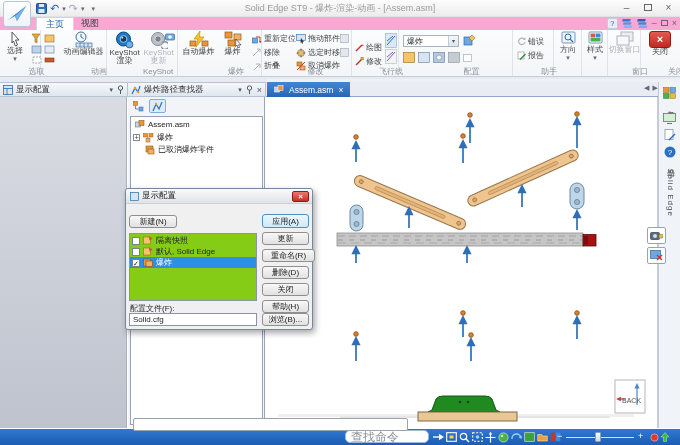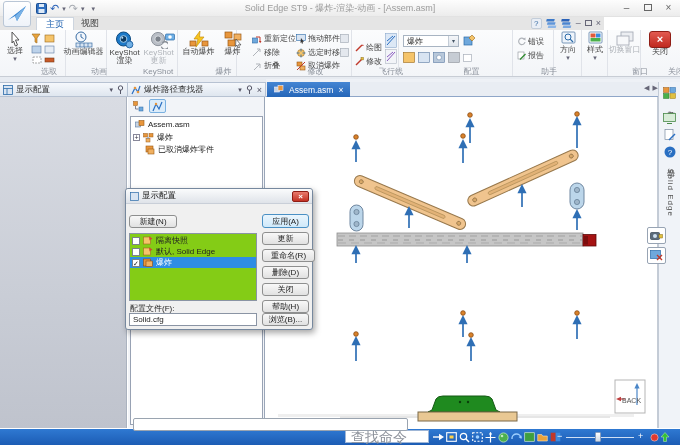--- a/index.html
+++ b/index.html
@@ -12,21 +12,21 @@
   .app-button{position:absolute;left:3px;top:1px;width:28px;height:26px;background:linear-gradient(#ffffff,#eef3f9);border:1px solid #b9c6d6;border-radius:3px;z-index:30;display:flex;align-items:center;justify-content:center;}
   .qat{position:absolute;left:36px;top:1px;height:15px;display:flex;align-items:center;gap:3px;}
   .qat .g{font-size:11px;line-height:13px;}
   .caret{font-size:7px;color:#667;line-height:8px;}
   .tb-title{position:absolute;left:0;top:2px;width:100%;text-align:center;color:#9a9a9a;font-size:9px;pointer-events:none;}
   .win-controls{position:absolute;right:4px;top:1px;display:flex;gap:6px;align-items:center;color:#666;}
   .wc{width:15px;height:13px;text-align:center;font-size:10px;line-height:13px;}
   .boxglyph{display:inline-block;width:8px;height:7px;border:1px solid #666;}
 
   
-  .tabrow{position:absolute;left:0;top:17px;width:604px;height:13px;background:#e5e5e5;}
+  .tabrow{position:absolute;left:0;top:17px;width:680px;height:13px;background:#f9a8d4;}
   .rtab{position:absolute;top:0;height:13px;padding:0 9px;line-height:13px;font-size:9px;color:#444;}
   .rtab.active{background:#ffffff;border:1px solid #cdd5df;border-bottom:none;color:#1b5fae;}
   .doc-controls{position:absolute;right:3px;top:-1px;height:14px;display:flex;align-items:center;gap:4px;}
   .helpdot{width:11px;height:11px;border-radius:2px;background:#e9eef5;border:1px solid #c3cdd9;color:#3a6ea5;font-size:8px;text-align:center;line-height:10px;}
   .dc{font-size:9px;color:#667;line-height:11px;}
 
   
   .ribbon{position:absolute;left:0;top:30px;width:680px;height:47px;background:linear-gradient(#fbfcfd,#f3f5f8);border-bottom:1px solid #c8cdd5;}
   .rgroup{position:absolute;top:0;height:46px;border-right:1px solid #e0e3e9;}
   .glabel{position:absolute;bottom:0;left:16px;width:100%;text-align:center;font-size:8px;color:#8a909a;line-height:9px;}
@@ -72,21 +72,21 @@
   .dlg-list{position:absolute;left:3px;top:44px;width:128px;height:68px;background:#84cc16;border:1px solid #8a94a4;}
   .li{position:absolute;left:0;width:100%;height:11px;display:flex;align-items:center;gap:3px;padding-left:2px;font-size:8px;color:#222;white-space:nowrap;}
   .li.sel{background:#2e8de4;color:#fff;}
   .cb{width:8px;height:8px;background:#fff;border:1px solid #7b828c;font-size:7px;line-height:7px;text-align:center;color:#222;flex:none;}
   .dlg-field{position:absolute;left:3px;top:124px;width:128px;height:13px;background:#fff;border:1px solid #8a94a4;font-size:8px;line-height:12px;padding-left:3px;color:#222;}
   .dlg-label{position:absolute;left:4px;top:114px;font-size:8px;color:#222;}
 
   
   .promptbar{position:absolute;left:133px;top:418px;width:275px;height:13px;background:#fff;border:1px solid #9aa4b0;border-radius:2px;z-index:20;}
   .statusbar{position:absolute;left:0;top:429px;width:680px;height:16px;background:linear-gradient(#2f79d2,#1c5cb4);z-index:10;}
-  .sb-search{position:absolute;left:345px;top:1px;width:84px;height:13px;background:#fff;border:1px solid #9fb6d6;border-radius:0;font-size:14px;color:#8a8f98;line-height:12px;padding-left:5px;}
+  .sb-search{position:absolute;left:345px;top:1px;width:84px;height:13px;background:#fff;border:1px solid #9fb6d6;border-radius:5px;font-size:12px;color:#8a8f98;line-height:12px;padding-left:5px;}
   .sbi{position:absolute;top:2px;width:12px;height:12px;display:flex;align-items:center;justify-content:center;}
   .zoomtrack{position:absolute;left:566px;top:8px;width:68px;height:1px;background:#cfe0f5;}
   .zoomknob{position:absolute;left:595px;top:3px;width:6px;height:10px;background:linear-gradient(#fefefe,#cfd8e4);border:1px solid #8aa0c0;border-radius:1px;}
   .sb-sym{position:absolute;color:#fff;font-size:9px;line-height:14px;}
 </style>
 </head>
 <body>
 
 <div class="titlebar">
   <div class="tb-title">Solid Edge ST9 - 爆炸-渲染-动画 - [Assem.asm]</div>
@@ -131,21 +131,21 @@
         <rect x="4.2" y="7.6" width="8" height="2.4" fill="#7aa8e0" transform="skewX(-14)"></rect>
     </svg>
     <span class="dc">–</span>
     <span class="dc"><span class="boxglyph" style="width:7px;height:6px;border-color:#667"></span></span>
     <span class="dc">×</span>
   </div>
 </div>
 
 <div class="ribbon">
 
-  <div class="rgroup" style="left:1px;width:65px">
+  <div class="rgroup" style="left:1px;width:40px">
     <div class="bigbtn" style="left:2px;width:24px">
       <svg width="15" height="16" viewBox="0 0 15 16">
         <path d="M4 1 L11 9 L7.5 9 L9.5 14 L7.3 15 L5.5 10 L4 12 Z" fill="#fff" stroke="#555" stroke-width="1"></path>
       </svg>
       <span class="bb-lb">选择</span>
       <span class="caret">▾</span>
     </div>
     <svg class="abs" style="left:29px;top:3px" width="28" height="32" viewBox="0 0 28 32">
       <path d="M2 1 h8 l-3 4 v5 l-2 -1 v-4 Z" fill="#e8a33c" stroke="#9a6a1c" stroke-width="0.6"></path>
       <rect x="15" y="2" width="9" height="7" fill="#f5c46a" stroke="#9a6a1c" stroke-width="0.6"></rect>
@@ -192,21 +192,21 @@
       <span class="bb-lb grey">KeyShot</span>
       <span class="bb-lb grey">更新</span>
     </div>
     <svg class="abs" style="left:58px;top:2px" width="10" height="9" viewBox="0 0 10 9">
       <rect x="0.5" y="2" width="9" height="6" rx="1" fill="#6fb0e6" stroke="#2a6aa8" stroke-width="0.7"></rect>
         <circle cx="5" cy="5" r="1.8" fill="#fff"></circle>
     </svg>
     <div class="glabel">KeyShot</div>
   </div>
 
-  <div class="rgroup" style="left:179px;width:58px">
+  <div class="rgroup" style="left:179px;width:83px">
     <div class="bigbtn" style="left:1px;width:37px">
       <svg width="20" height="17" viewBox="0 0 20 17">
         <rect x="1" y="10" width="6" height="5" fill="#e8963c" stroke="#9a5a14" stroke-width="0.7"></rect>
         <rect x="13" y="10" width="6" height="5" fill="#e8963c" stroke="#9a5a14" stroke-width="0.7"></rect>
         <polygon points="11,0 5,8 9,8 7,16 15,6 10.5,6" fill="#f7c520" stroke="#c78f10" stroke-width="0.7"></polygon>
       </svg>
       <span class="bb-lb">自动爆炸</span>
     </div>
     <div class="bigbtn" style="left:40px;width:27px">
       <svg width="18" height="17" viewBox="0 0 18 17">

